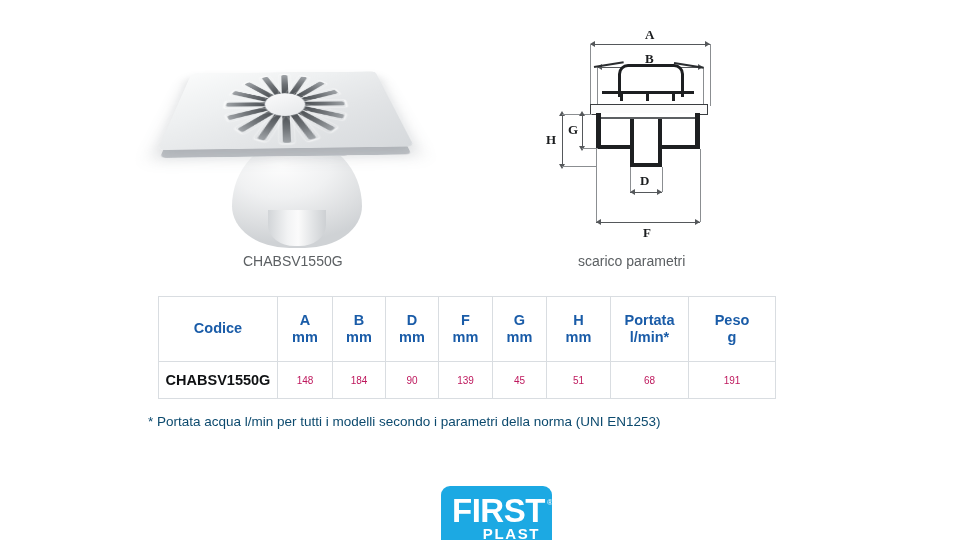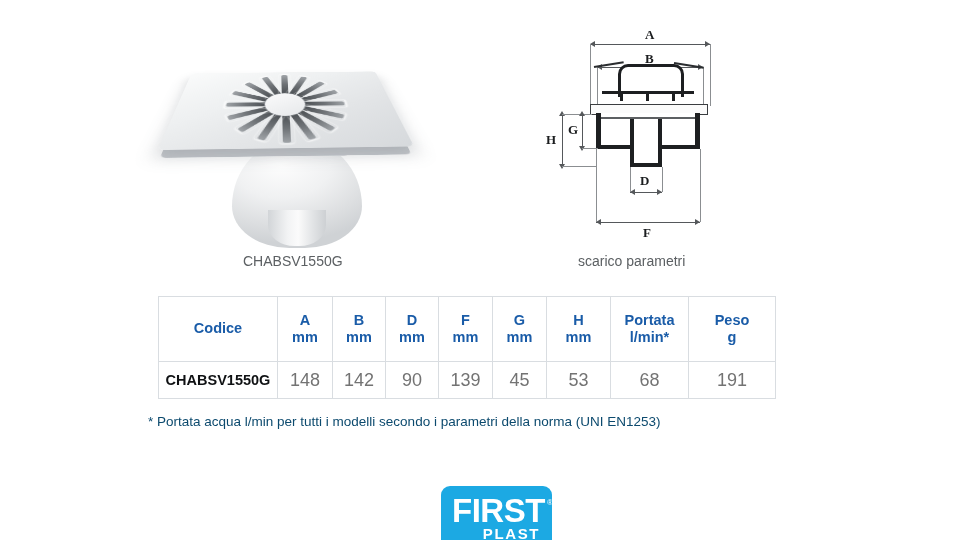--- a/index.html
+++ b/index.html
@@ -246,22 +246,22 @@
   #spec-table th {
     color: #1a5ca8;
     font-size: 14.5px;
     font-weight: 700;
     height: 64px;
     line-height: 1.18;
     padding: 0 2px;
   }
   #spec-table td {
     height: 34px;
-    font-size: 18px;
-    color: #737373;
+    font-size: 10px;
+    color: #be185d;
   }
   #spec-table td.code-cell {
     font-weight: 700;
     font-size: 14.5px;
     color: #0f1113;
   }
   .unit { display: block; font-weight: 700; }
 
   
   #footnote {
@@ -431,25 +431,25 @@
         <th><span>G</span><span class="unit">mm</span></th>
         <th><span>H</span><span class="unit">mm</span></th>
         <th><span>Portata</span><span class="unit">l/min*</span></th>
         <th><span>Peso</span><span class="unit">g</span></th>
       </tr>
   </thead>
   <tbody id="table-body">
       <tr>
         <td class="code-cell">CHABSV1550G</td>
         <td>148</td>
-        <td>142</td>
+        <td>184</td>
         <td>90</td>
         <td>139</td>
         <td>45</td>
-        <td>53</td>
+        <td>51</td>
         <td>68</td>
         <td>191</td>
       </tr>
     </tbody>
 </table>
 
 <div id="footnote">* Portata acqua l/min per tutti i modelli secondo i parametri della norma (UNI EN1253)</div>
 
 <div id="brand-logo">
   <span class="logo-first">FIRST</span>

